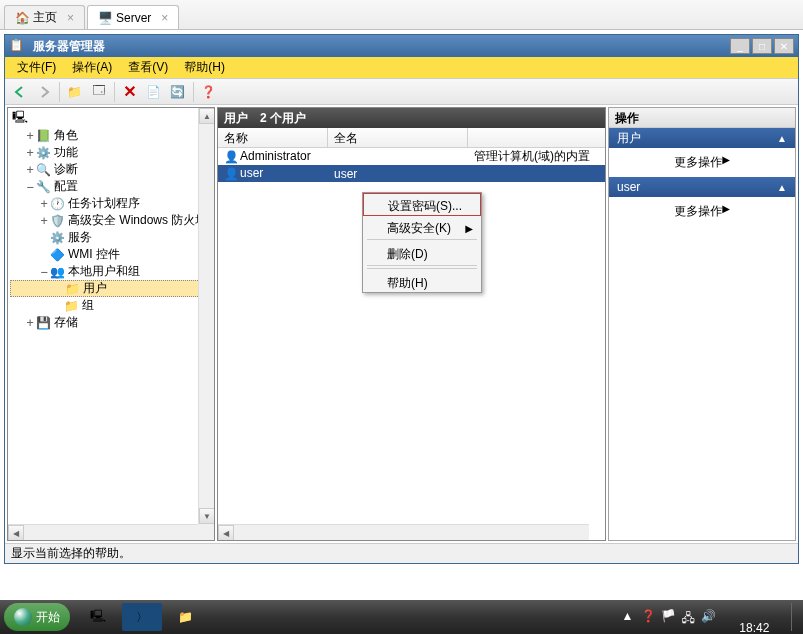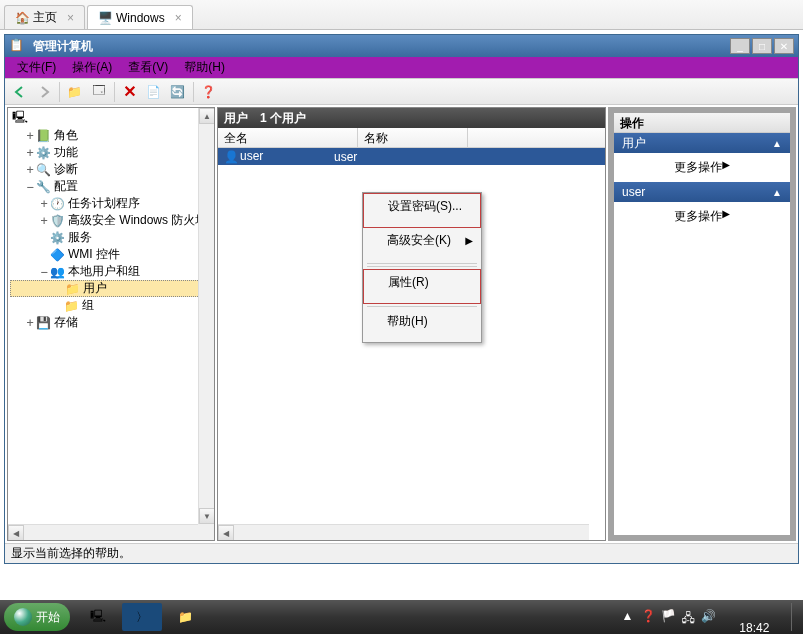--- a/index.html
+++ b/index.html
@@ -11,21 +11,21 @@
 .btab .close { margin-left: 6px; color: #999; }
 .btab-icon { width: 14px; height: 14px; }
 
 .window { position: absolute; top: 34px; left: 4px; width: 795px; height: 530px; border: 1px solid #3c6890; background: #fff; display: flex; flex-direction: column; }
 .titlebar { height: 22px; background: linear-gradient(#5d8cc0, #3b6a9e); color: #fff; display: flex; align-items: center; padding: 0 4px; }
 .titlebar .title { flex: 1; font-weight: bold; padding-left: 4px; }
 .titlebar-icon { width: 16px; height: 16px; margin-right: 4px; }
 .winbtns { display: flex; gap: 2px; }
 .winbtn { width: 20px; height: 16px; background: #d4d4d4; border: 1px solid #888; display: flex; align-items: center; justify-content: center; font-size: 10px; cursor: pointer; }
 
-.menubar { height: 22px; background: #a21caf; border-bottom: 1px solid #ccc; display: flex; align-items: center; padding: 0 4px; }
+.menubar { height: 22px; background: #fde047; border-bottom: 1px solid #ccc; display: flex; align-items: center; padding: 0 4px; }
 .menuitem { padding: 2px 8px; cursor: pointer; }
 
 .toolbar { height: 26px; background: linear-gradient(#f8f8f8, #e8e8e8); border-bottom: 1px solid #ccc; display: flex; align-items: center; padding: 0 4px; gap: 2px; }
 .tbtn { width: 22px; height: 22px; display: flex; align-items: center; justify-content: center; cursor: pointer; border-radius: 2px; }
 .tsep { width: 1px; height: 20px; background: #ccc; margin: 0 2px; }
 
 .content { flex: 1; display: flex; min-height: 0; }
 .tree-panel { width: 208px; border: 1px solid #888; margin: 2px 1px 2px 2px; overflow: auto; position: relative; }
 .tree { padding: 2px; }
 .tree-row { display: flex; align-items: center; height: 17px; padding-left: 2px; cursor: pointer; white-space: nowrap; }
@@ -40,30 +40,30 @@
 .panel-header { height: 20px; background: linear-gradient(#5a5a5a, #3a3a3a); color: #fff; display: flex; align-items: center; padding: 0 6px; gap: 12px; font-weight: bold; }
 .list-header { height: 20px; background: linear-gradient(#fdfdfd, #f0f0f0); border-bottom: 1px solid #d0d0d0; display: flex; }
 .col-h { padding: 2px 6px; border-right: 1px solid #d0d0d0; }
 .col1 { width: 110px; } .col2 { width: 140px; } .col3 { flex: 1; }
 .list-body { flex: 1; overflow: auto; position: relative; }
 .list-row { display: flex; height: 17px; align-items: center; }
 .list-row.selected { background: #2c5898; color: #fff; }
 .cell { padding: 0 6px; white-space: nowrap; overflow: hidden; }
 .user-icon { width: 14px; height: 14px; margin-right: 2px; display: inline-block; vertical-align: middle; }
 
-.actions-panel { width: 188px; border: 6px solid #a3a3a3; margin: 2px 2px 2px 1px; overflow: hidden; }
+.actions-panel { width: 188px; border: 1px solid #a3a3a3; margin: 2px 2px 2px 1px; overflow: hidden; }
 .actions-header { height: 20px; background: linear-gradient(#f4f4f4, #e0e0e0); border-bottom: 1px solid #ccc; padding: 2px 6px; font-weight: bold; }
 .action-section { background: linear-gradient(#3d6aab, #2a5490); color: #fff; height: 20px; display: flex; align-items: center; padding: 0 8px; justify-content: space-between; cursor: pointer; }
 .action-item { padding: 6px 14px; display: flex; justify-content: center; cursor: pointer; }
 .arrow { font-size: 10px; }
 
 .statusbar { height: 20px; background: #f0f0f0; border-top: 1px solid #ccc; padding: 0 6px; display: flex; align-items: center; }
 
 .context-menu { position: absolute; width: 120px; background: #f4f4f4; border: 1px solid #999; box-shadow: 2px 2px 4px rgba(0,0,0,0.3); z-index: 100; }
-.cm-item { padding: 4px 8px 12px 24px; cursor: pointer; display: flex; justify-content: space-between; align-items: center; }
+.cm-item { padding: 4px 8px 0 24px; cursor: pointer; display: flex; justify-content: space-between; align-items: center; }
 .cm-item.highlighted { border: 1px solid #c04040; }
 .cm-sep { height: 1px; background: #ccc; margin: 2px 4px; }
 
 .taskbar { position: absolute; bottom: 0; left: 0; right: 0; height: 34px; background: linear-gradient(#555, #333, #222); display: flex; align-items: center; padding: 0 4px; }
 .start-btn { height: 28px; padding: 0 10px; background: linear-gradient(#6a6, #383); border-radius: 14px; display: flex; align-items: center; gap: 4px; color: #fff; cursor: pointer; margin-right: 6px; }
 .start-orb { width: 18px; height: 18px; border-radius: 50%; background: radial-gradient(circle at 30% 30%, #fff, #4a8, #264); }
 .task-item { width: 40px; height: 28px; margin: 0 2px; display: flex; align-items: center; justify-content: center; cursor: pointer; border-radius: 2px; }
 .tray { margin-left: auto; display: flex; align-items: center; gap: 4px; color: #fff; }
 .tray-icon { width: 16px; height: 16px; cursor: pointer; }
 .clock { text-align: center; line-height: 1.2; padding: 0 6px; font-size: 11px; margin-top: 36px; }
@@ -77,29 +77,29 @@
 <body>
 
 <div class="browser-tabs">
   <div class="btab inactive">
     <span class="btab-icon">🏠</span>
     <span>主页</span>
     <span class="close">×</span>
   </div>
   <div class="btab">
     <span class="btab-icon">🖥️</span>
-    <span>Windows</span>
+    <span>Server</span>
     <span class="close">×</span>
   </div>
 </div>
 
 <div class="window">
   <div class="titlebar">
     <span class="titlebar-icon">📋</span>
-    <span class="title">管理计算机</span>
+    <span class="title">服务器管理器</span>
     <div class="winbtns">
       <div class="winbtn">_</div>
       <div class="winbtn">□</div>
       <div class="winbtn">✕</div>
     </div>
   </div>
 
   <div class="menubar">
     <div class="menuitem">文件(F)</div>
     <div class="menuitem">操作(A)</div>
@@ -204,27 +204,32 @@
         </div>
       <div class="scrollbar-h">
           <div class="sb-btn">◀</div>
         </div>
       <div class="sb-corner"></div>
     </div>
 
     <div class="main-panel">
       <div class="panel-header">
         <span>用户</span>
-        <span>1 个用户</span>
+        <span>2 个用户</span>
       </div>
       <div class="list-header">
+        <div class="col-h col1">名称</div>
         <div class="col-h col2">全名</div>
-        <div class="col-h col1">名称</div>
       </div>
       <div class="list-body">
+        <div class="list-row">
+          <div class="cell col1"><span class="user-icon">👤</span><span>Administrator</span></div>
+          <div class="cell col2"></div>
+          <div class="cell col3">管理计算机(域)的内置</div>
+        </div>
         <div class="list-row selected">
           <div class="cell col1"><span class="user-icon">👤</span><span>user</span></div>
           <div class="cell col2">user</div>
           <div class="cell col3"></div>
         </div>
         <div class="scrollbar-h">
             <div class="sb-btn">◀</div>
           </div>
       </div>
     </div>
@@ -256,24 +261,24 @@
 
   <div class="context-menu" style="top:157px; left:357px">
     <div class="cm-item highlighted">
         <span>设置密码(S)...</span>
       </div>
     <div class="cm-item">
         <span>高级安全(K)</span>
         <span class="arrow">▶</span>
       </div>
     <div class="cm-sep"></div>
+    <div class="cm-item">
+        <span>删除(D)</span>
+      </div>
     <div class="cm-sep"></div>
-    <div class="cm-item highlighted">
-        <span>属性(R)</span>
-      </div>
     <div class="cm-sep"></div>
     <div class="cm-item">
         <span>帮助(H)</span>
       </div>
   </div>
 </div>
 
 <div class="taskbar">
   <div class="start-btn">
     <div class="start-orb"></div>

